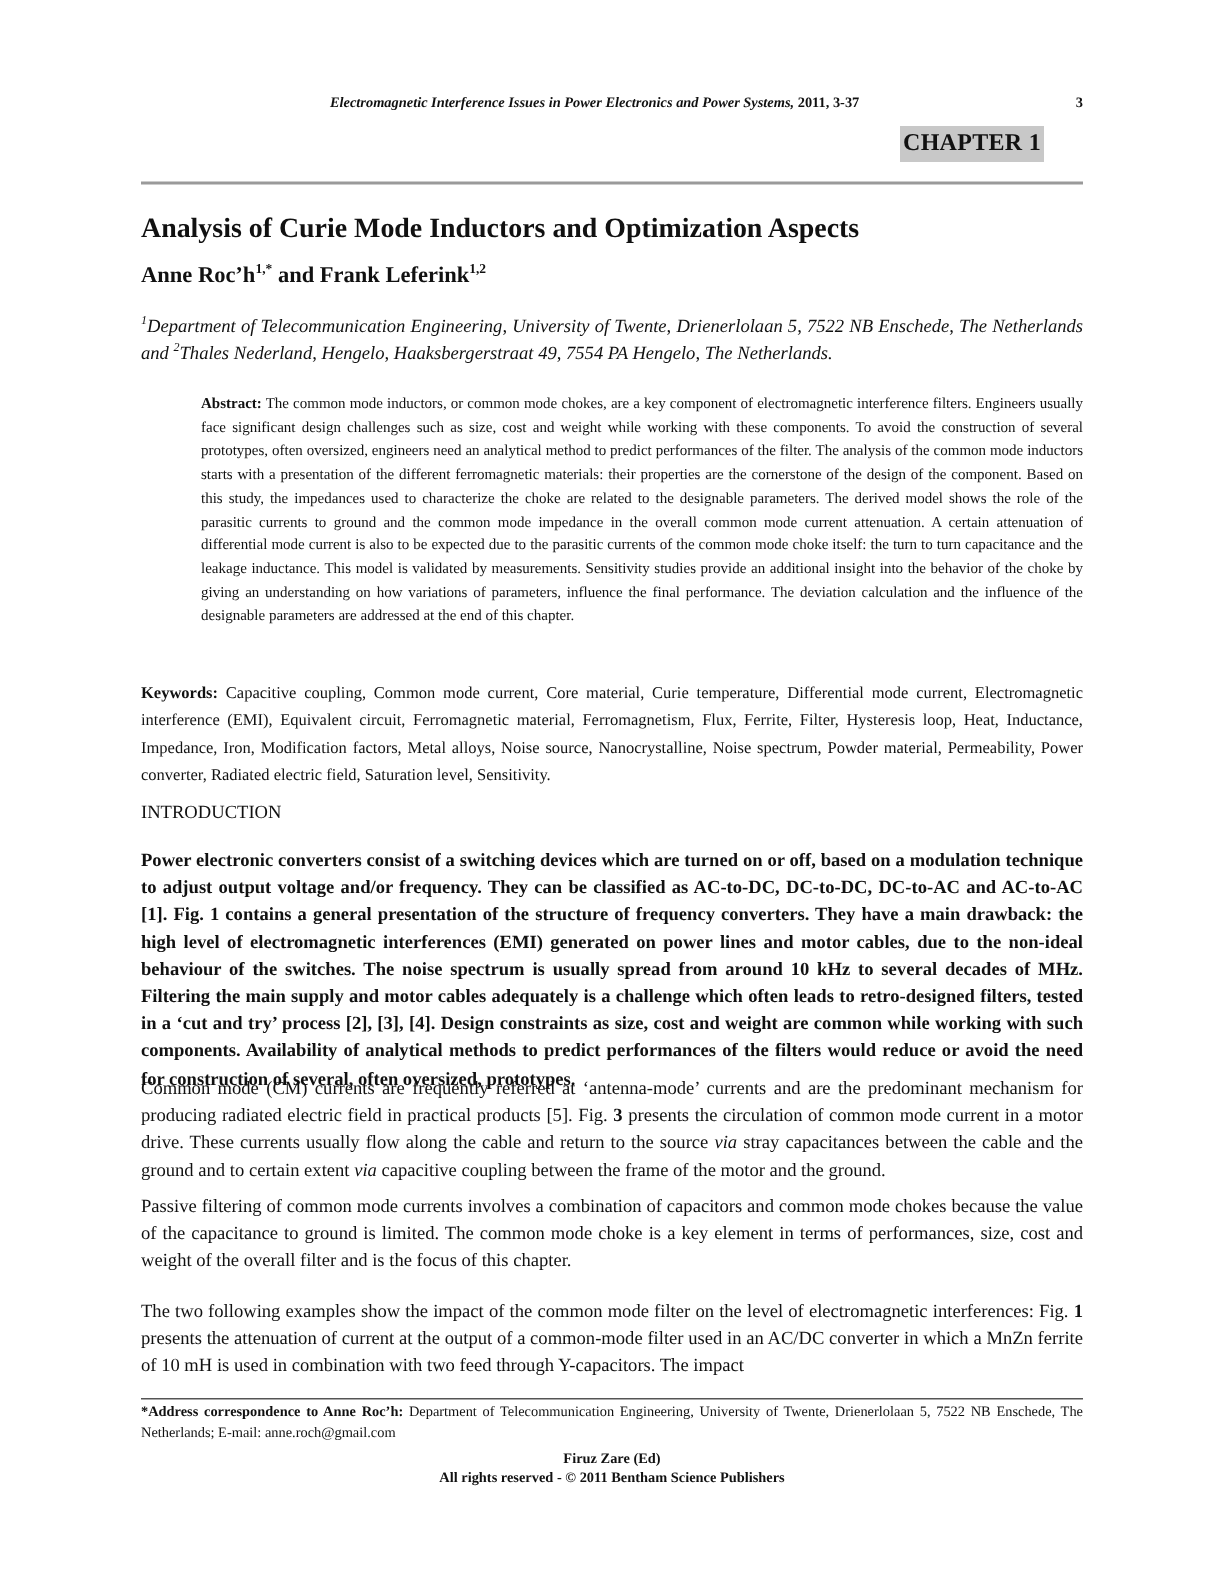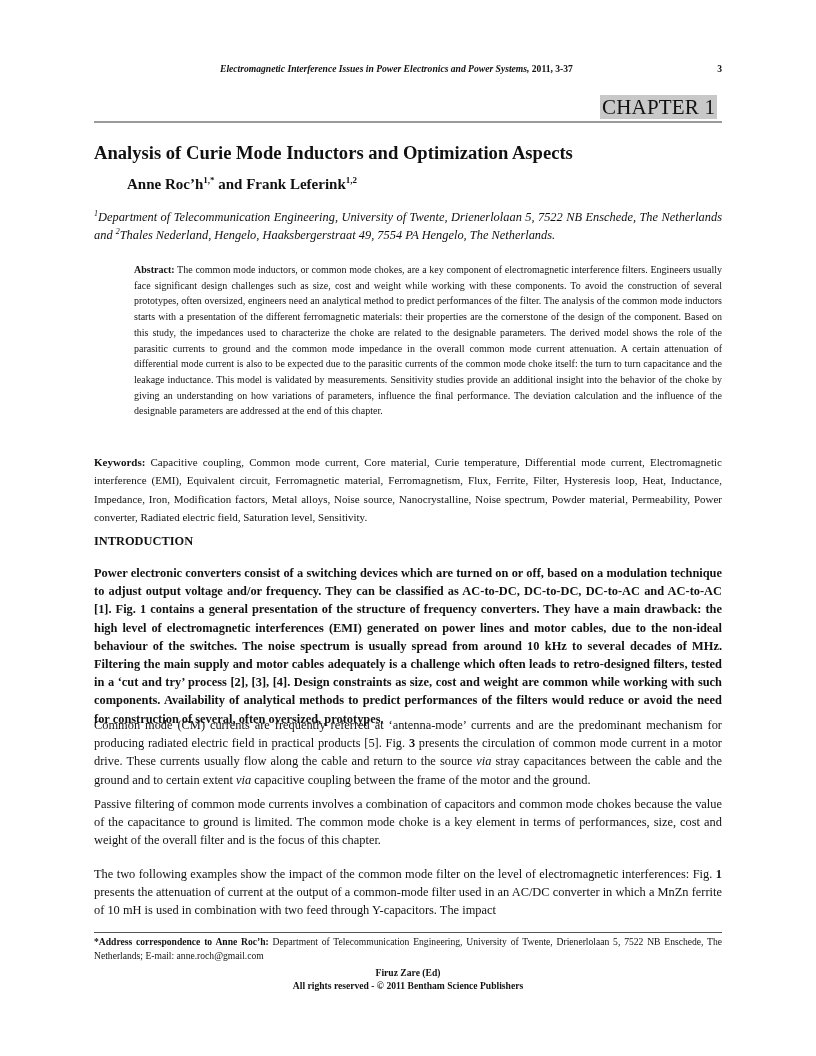--- a/index.html
+++ b/index.html
@@ -2,31 +2,31 @@
 <html><head>
 <meta charset="utf-8">
 <style>
   html, body { margin: 0; padding: 0; background: #ffffff; }
   body { width: 816px; height: 1056px; position: relative; overflow: hidden;
          font-family: "Liberation Serif", "DejaVu Serif", serif; color: #111; }
   .abs { position: absolute; }
   .running-head { left: 220px; top: 63px; width: 520px; font-size: 9.6px; font-weight: bold; }
   .running-head .journal { font-style: italic; }
   .page-num { position: absolute; right: 18px; top: 0; }
-  .chapter-box { left: 600px; top: 95px; background: #c8c8c8; padding: 0 2px; font-size: 21px; font-weight: normal; line-height: 24px; letter-spacing: 0.2px; }
+  .chapter-box { left: 600px; top: 84px; background: #c8c8c8; padding: 0 2px; font-size: 16px; font-weight: bold; line-height: 24px; letter-spacing: 0.2px; }
   .top-rule { left: 94px; top: 121px; width: 628px; height: 2px; background: #9a9a9a; }
   .title { left: 94px; top: 142px; font-size: 18.6px; font-weight: bold; white-space: nowrap; }
-  .authors { left: 94px; top: 176px; font-size: 15px; font-weight: bold; white-space: nowrap; margin-left: 33px; }
+  .authors { left: 94px; top: 176px; font-size: 15px; font-weight: bold; white-space: nowrap; }
   .authors sup { font-size: 9px; vertical-align: 6px; line-height: 0; }
   .affil { left: 94px; top: 208px; width: 628px; font-size: 12.4px; font-style: italic; line-height: 18px; text-align: justify; text-align-last: left; }
   .affil sup { font-size: 8px; vertical-align: 5px; line-height: 0; }
   .abstract { left: 134px; top: 262px; width: 588px; font-size: 10px; line-height: 15.7px; text-align: justify; }
   .abstract b { font-weight: bold; }
   .keywords { left: 94px; top: 453px; width: 628px; font-size: 11px; line-height: 18.4px; text-align: justify; }
-  .section-head { left: 94px; top: 534px; font-size: 12.4px; font-weight: bold; }
+  .section-head { left: 94px; top: 534px; font-size: 12.4px; font-weight: normal; }
   .para { left: 94px; width: 628px; font-size: 12.4px; line-height: 18.2px; text-align: justify; }
   .p1 { top: 564px; font-weight: bold; }
   .p2 { top: 716px; }
   .p3 { top: 795px; }
   .p4 { top: 865px; }
   .foot-rule { left: 94px; top: 932px; width: 628px; height: 1px; background: #555; }
   .footnote { left: 94px; top: 935px; width: 628px; font-size: 9.6px; line-height: 13.5px; text-align: justify; text-align-last: left; }
   .footnote b { font-weight: bold; }
   .imprint { left: 94px; top: 966px; width: 628px; text-align: center; font-size: 9.6px; font-weight: bold; line-height: 13px; }
 </style>

